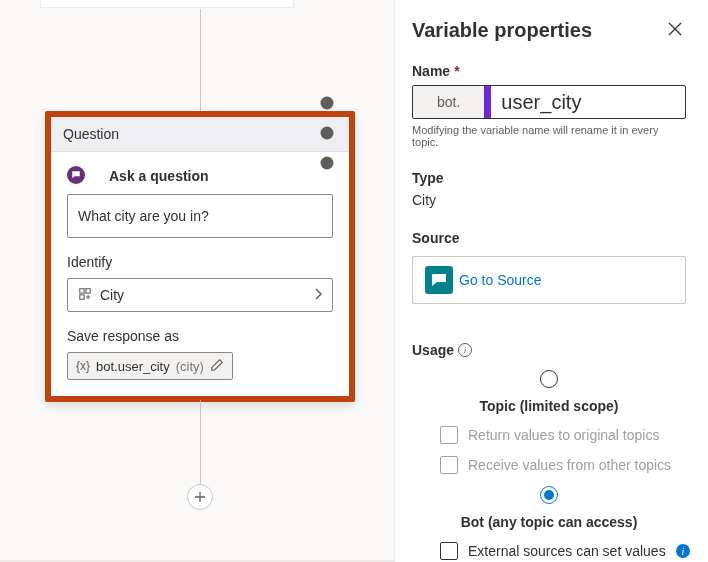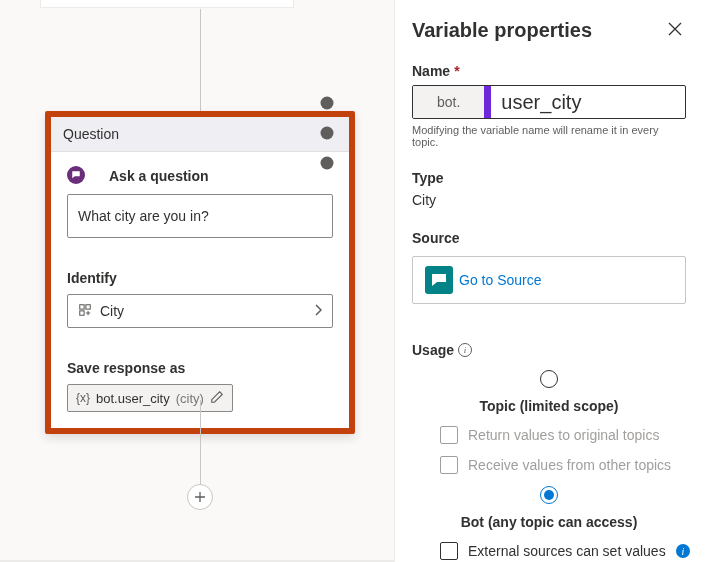--- a/index.html
+++ b/index.html
@@ -12,21 +12,21 @@
 .plus-btn svg { width: 12px; height: 12px; stroke: #605e5c; }
 .card { position: absolute; left: 45px; top: 111px; width: 310px; background: #fff; border: 6px solid #c2410c; border-radius: 2px; box-shadow: 0 4px 10px rgba(0,0,0,.12); }
 .card-header { height: 35px; background: #efeef3; border-bottom: 1px solid #e1dfdd; display: flex; align-items: center; padding: 0 12px; font-size: 14px; color: #323130; }
 .card-header-title { flex: 1; }
 .card-header-more { width: 20px; text-align: center; cursor: pointer; color: #605e5c; }
 .card-body { padding: 14px 16px 16px; }
 .section-label { display: flex; align-items: flex-end; gap: 24px; margin-bottom: 10px; font-weight: 600; font-size: 14px; }
 .ask-icon { width: 18px; height: 18px; border-radius: 50%; background: #6b2e7b; display: flex; align-items: center; justify-content: center; }
 .ask-icon svg { width: 10px; height: 10px; fill: #fff; }
 .textbox { width: 100%; height: 44px; border: 1px solid #8a8886; border-radius: 2px; padding: 0 10px; display: flex; align-items: center; font-size: 14px; color: #323130; background: #fff; }
-.field-label { font-size: 14px; font-weight: 700; margin-top: 32px; margin-bottom: 8px; }
+.field-label { font-size: 14px; font-weight: 400; margin-top: 16px; margin-bottom: 8px; }
 .select-box { width: 100%; height: 34px; border: 1px solid #8a8886; border-radius: 2px; display: flex; align-items: center; padding: 0 10px; cursor: pointer; background: #fff; }
 .select-box .icon-left { margin-right: 8px; color: #605e5c; }
 .select-box .text { flex: 1; }
 .select-box .chev { color: #605e5c; }
 .chip { display: inline-flex; align-items: center; height: 28px; border: 1px solid #8a8886; border-radius: 2px; padding: 0 8px; background: #f3f2f1; gap: 6px; }
 .chip .x { font-size: 12px; color: #605e5c; }
 .chip .main { font-size: 13px; }
 .chip .type { color: #797775; font-size: 13px; }
 .chip .pencil { cursor: pointer; }
 .chip .pencil svg { width: 14px; height: 14px; stroke: #605e5c; fill: none; }

